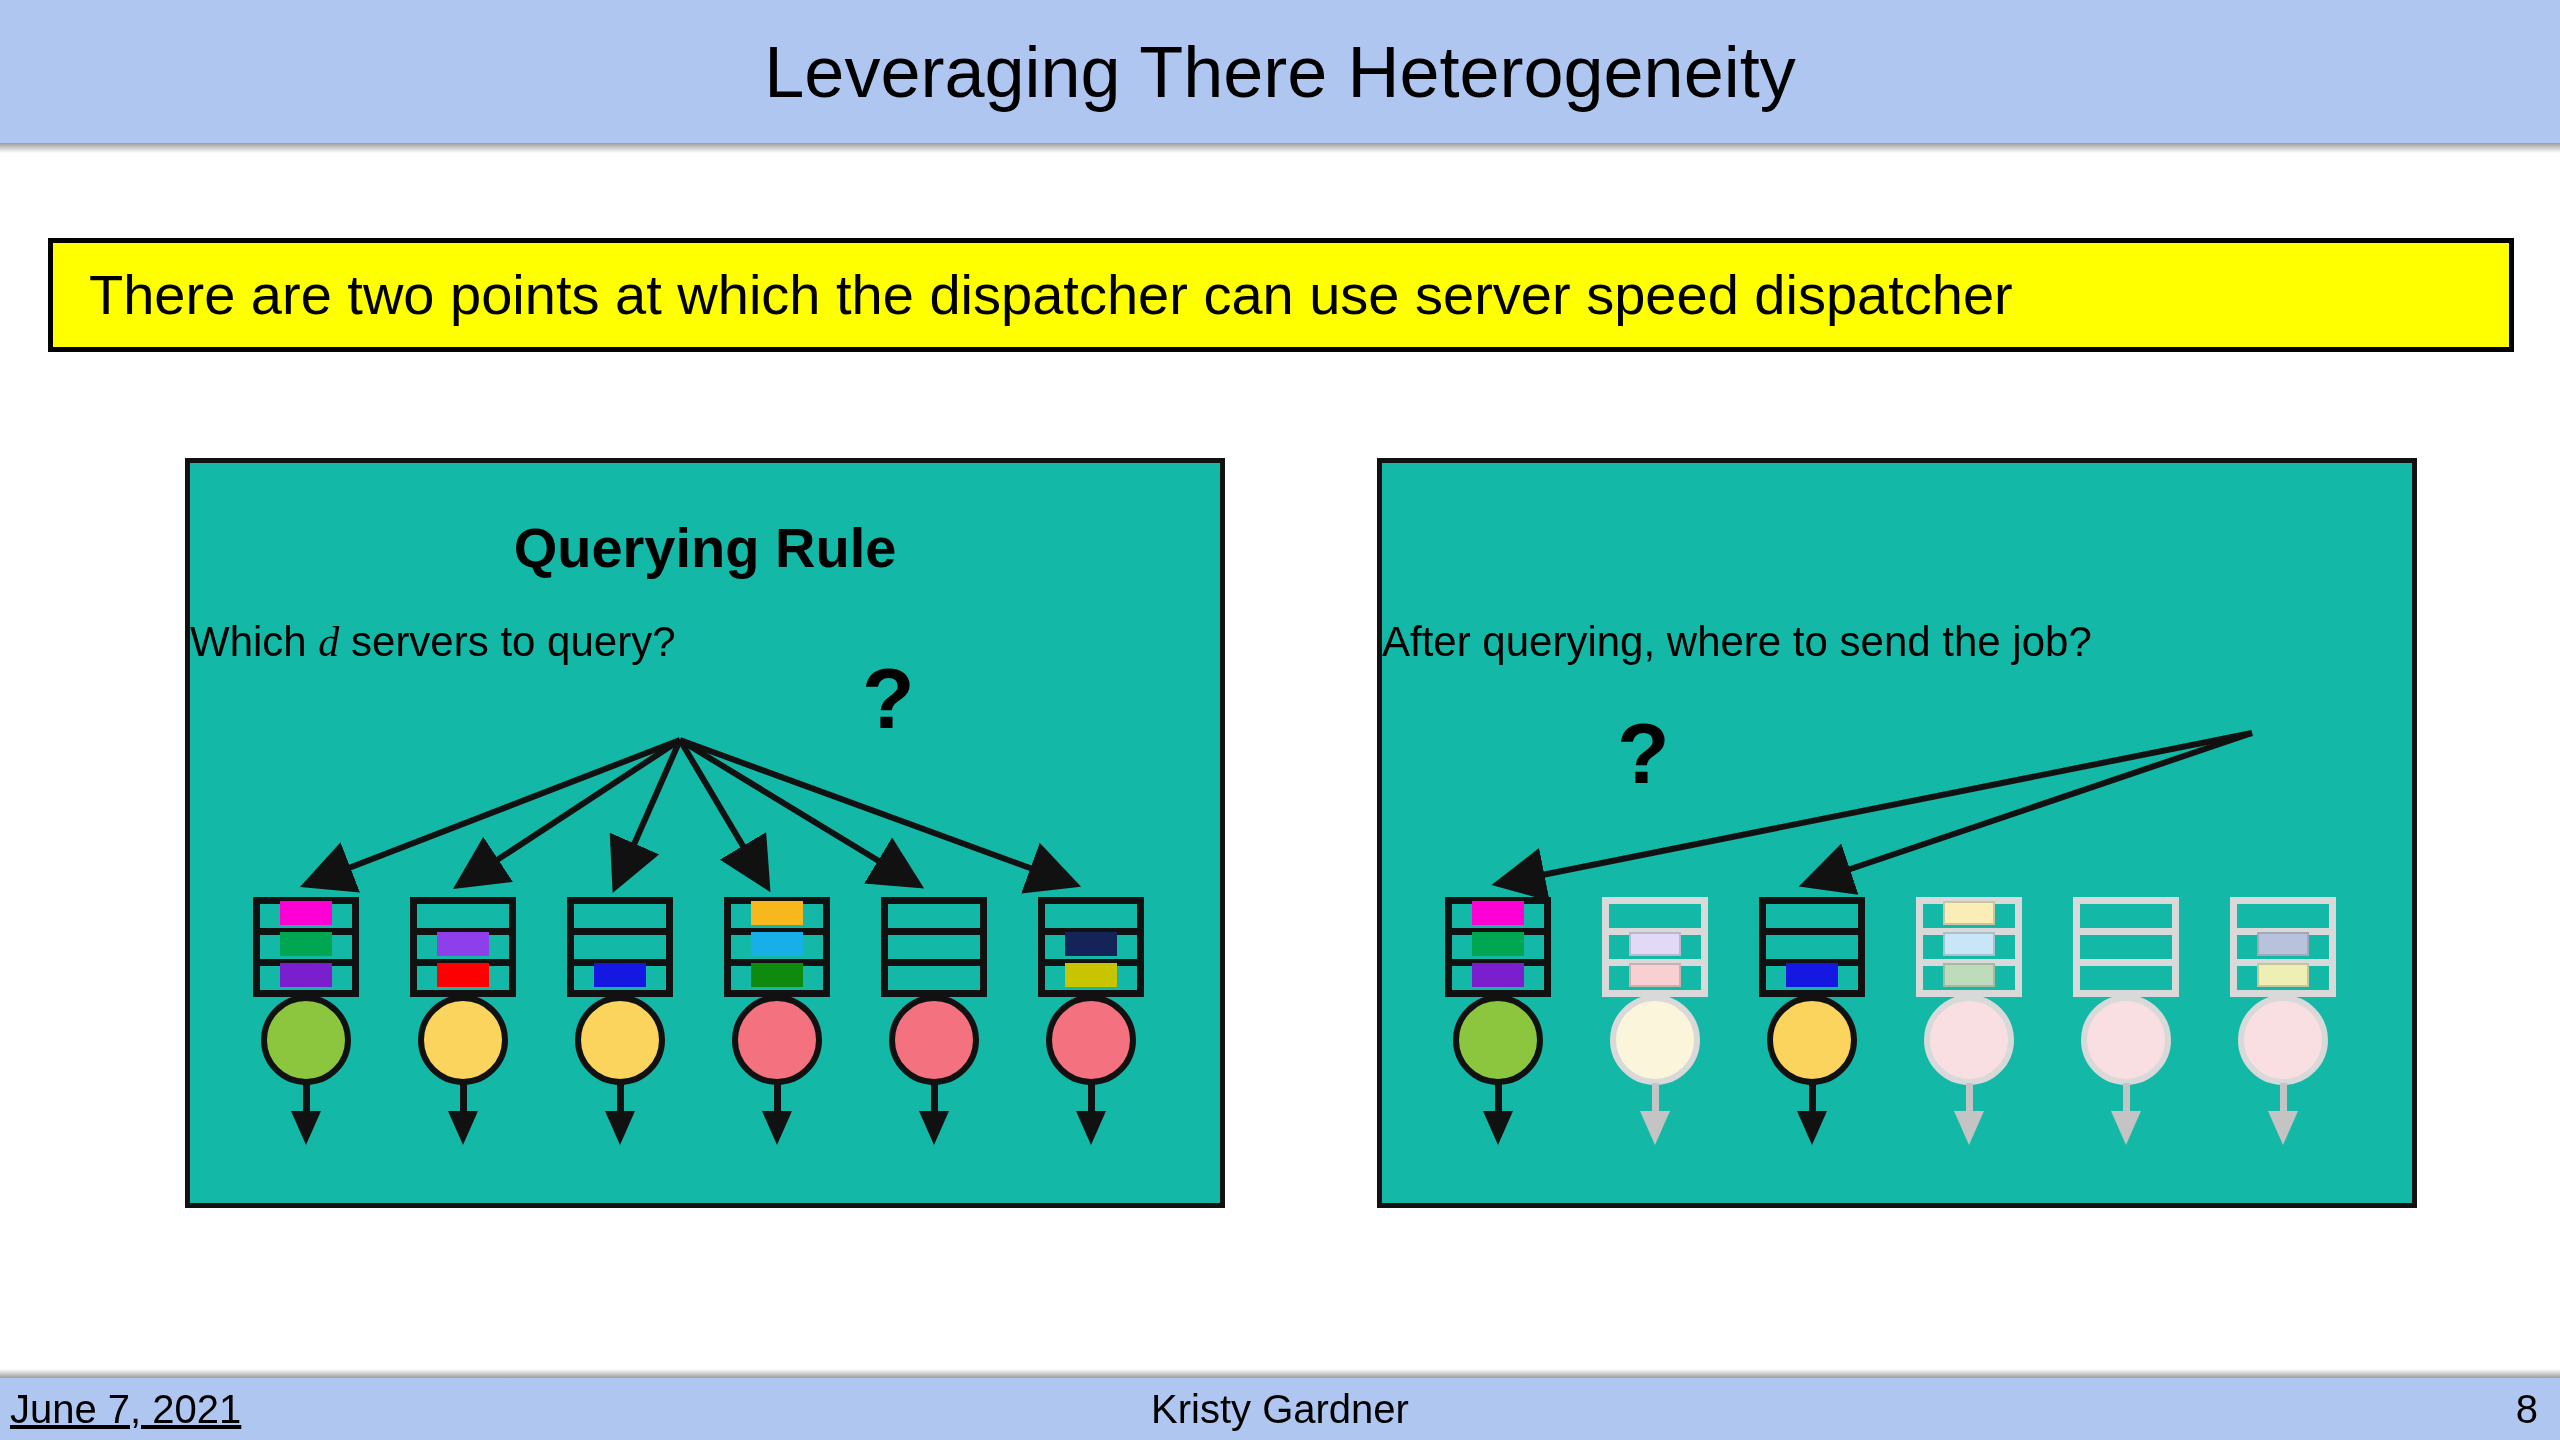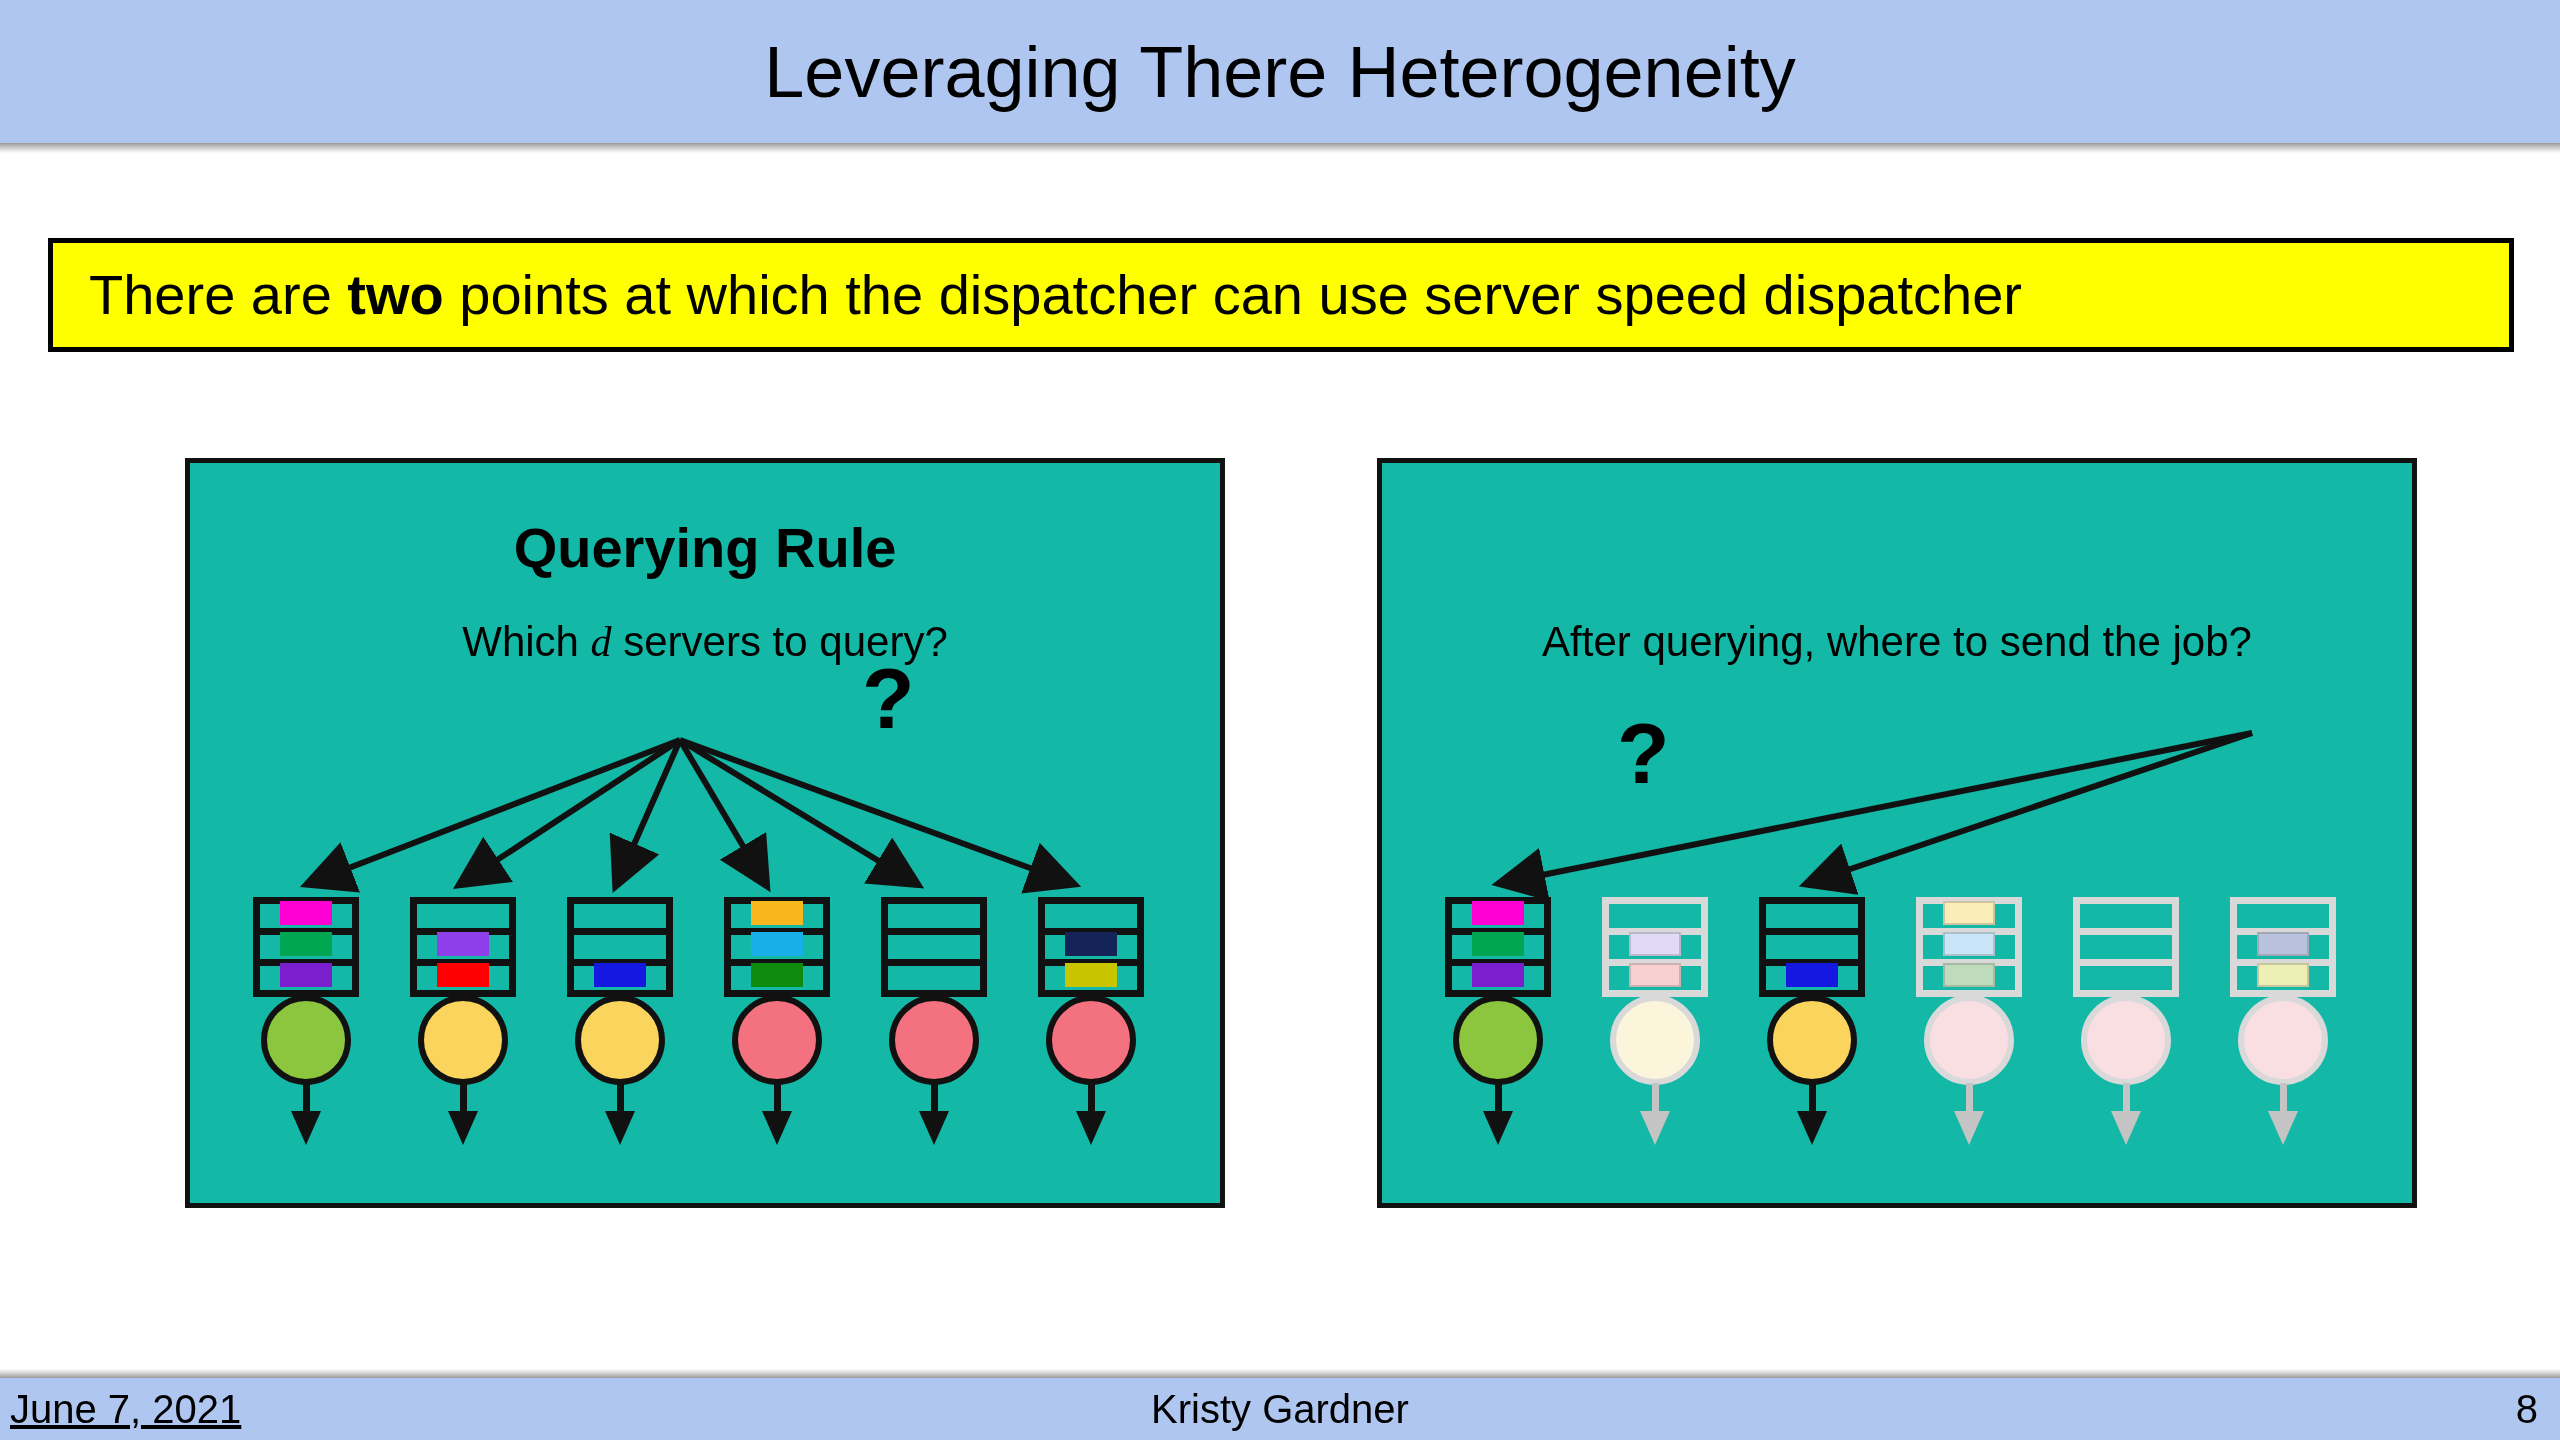--- a/index.html
+++ b/index.html
@@ -59,21 +59,21 @@
     align-items: center;
     justify-content: flex-start;
     padding-left: 36px;
   }
   #callout-text {
     font-size: 56px;
     color: #000000;
     white-space: nowrap;
     line-height: 1;
   }
-  #callout-text b { font-weight: bold; margin-top: 38px; }
+  #callout-text b { font-weight: normal; margin-top: 38px; }
 
   
   .panel {
     position: absolute;
     background: #14b8a6;
     border: 5px solid #111111;
     box-sizing: border-box;
   }
   #panel-querying { left: 185px;  top: 458px; width: 1040px; height: 750px; }
   #panel-assignment { left: 1377px; top: 458px; width: 1040px; height: 750px; }
@@ -85,21 +85,20 @@
     text-align: center;
     font-size: 56px;
     font-weight: bold;
     color: #000000;
     white-space: nowrap;
   }
   .panel-subtitle {
     position: absolute;
     left: 0; top: 155px;
     width: 100%;
-    text-align: center;
     font-size: 42px;
     color: #000000;
     white-space: nowrap;
   }
   .panel-subtitle i {
     font-family: "Liberation Serif", serif;
     font-style: italic;
   }
 
   .qmark {

